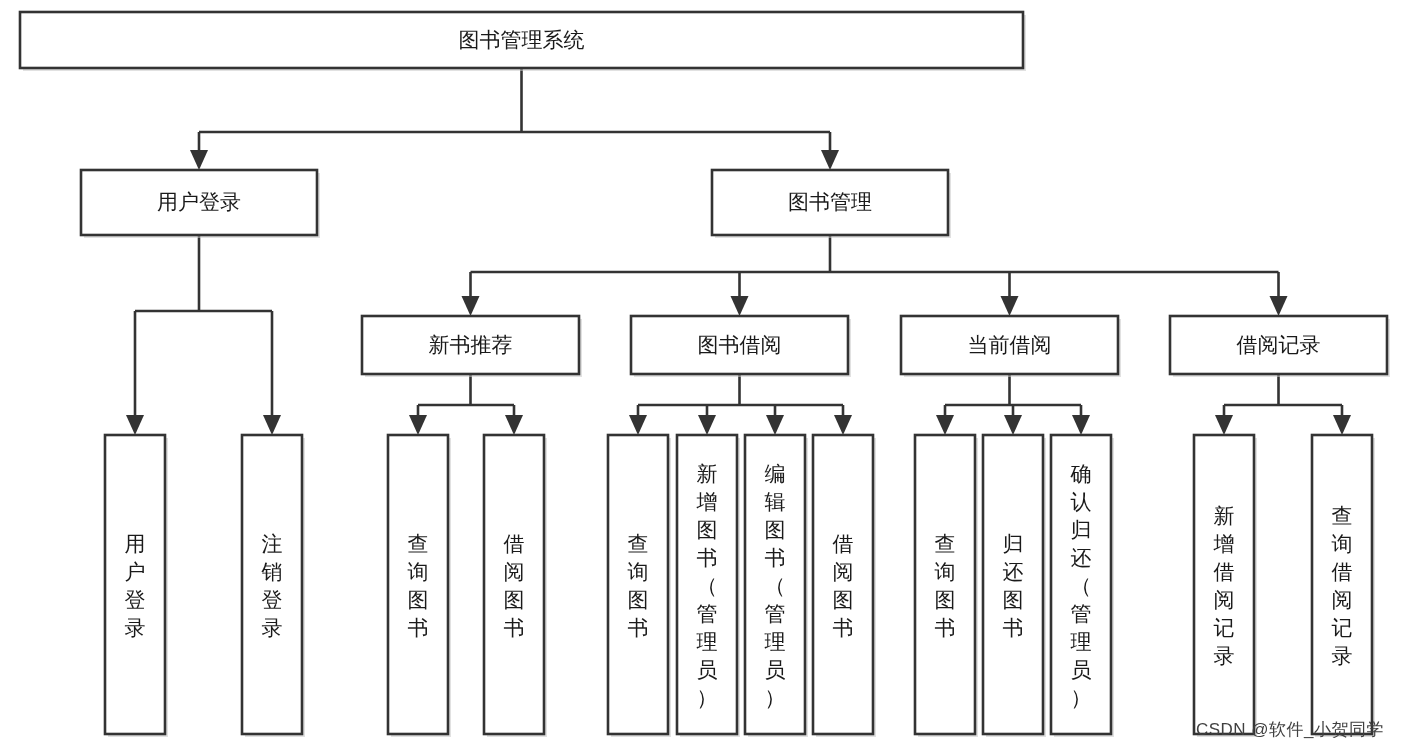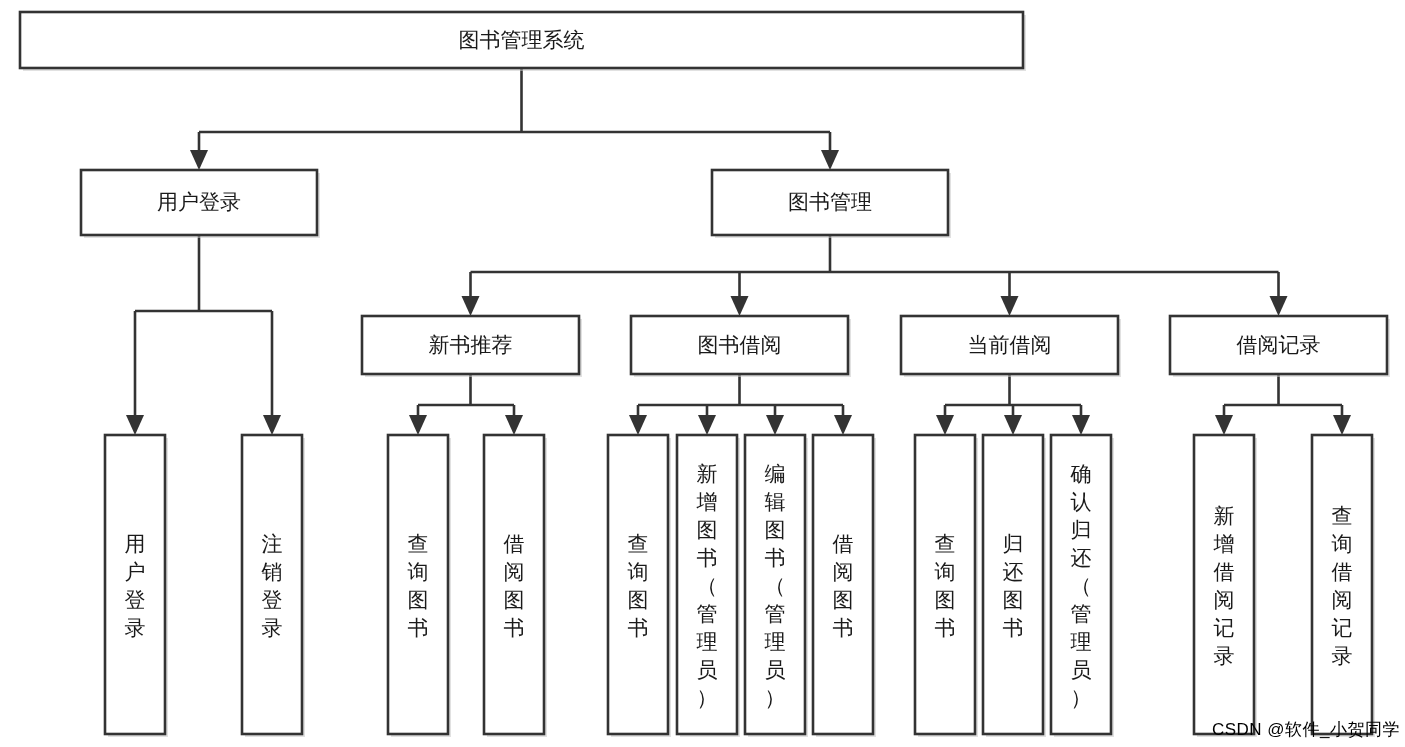--- a/index.html
+++ b/index.html
@@ -53,23 +53,23 @@
     dominant-baseline: middle;
   }
   .node-label-vert {
     fill: #1a1a1a;
     font-family: "Liberation Sans", "DejaVu Sans", sans-serif;
     font-size: 21px;
     text-anchor: middle;
   }
   .watermark {
     position: absolute;
-    right: 5px;
+    right: 21px;
     bottom: 6px;
-    color: #000000;
+    color: #404040;
     font-size: 17px;
     font-family: "Liberation Sans", "DejaVu Sans", sans-serif;
     letter-spacing: 0.5px;
     white-space: nowrap;
     user-select: none;
   }
 </style>
 </head>
 <body>
 

